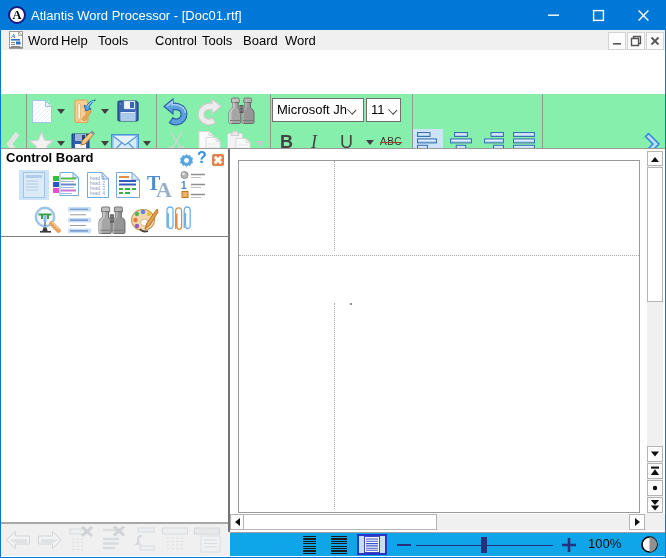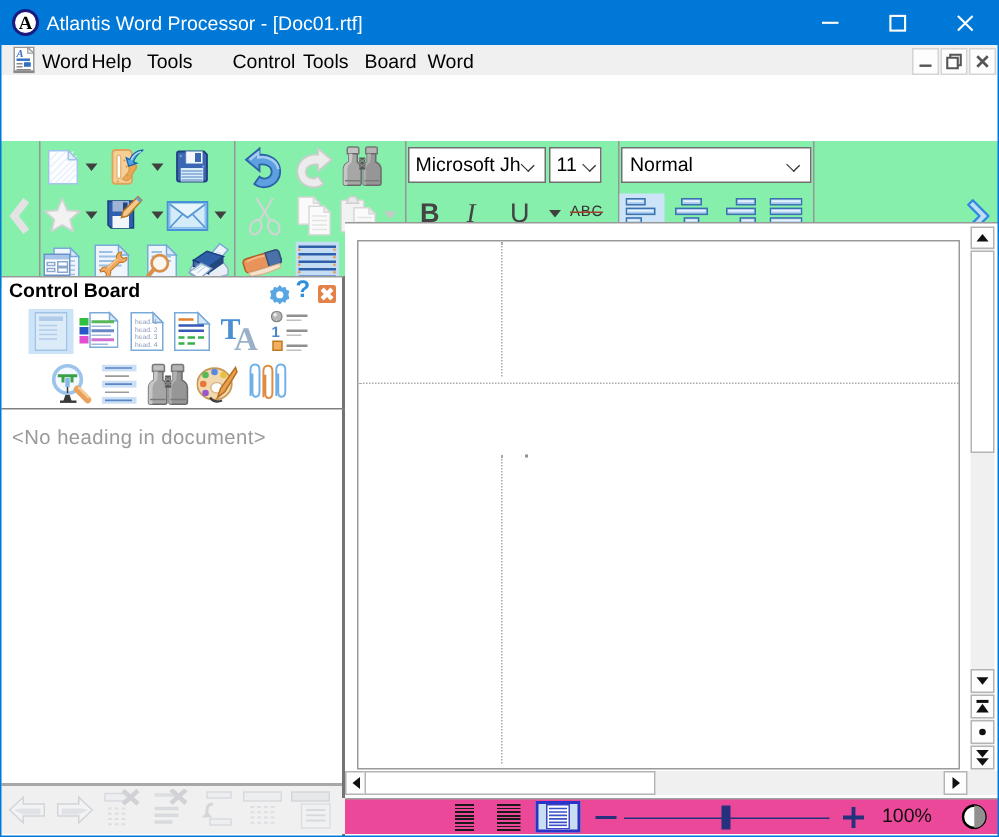--- a/index.html
+++ b/index.html
@@ -11,24 +11,24 @@
 #menubar { position:absolute; left:1px; top:30px; width:664px; height:20px; background:#f0f0f0; font-size:13px; color:#000; }
 .menuitem { position:absolute; top:0; height:20px; line-height:21px; }
 .winbtn { position:absolute; top:2px; width:18px; height:18px; background:#fdfdfd; border:1px solid #d4d4d4; }
 #toolbar { position:absolute; left:0; top:50px; width:666px; height:98px; background:#86efac;margin-top:44px; }
 .tbg { position:absolute; top:0; height:97px; border-left:1px solid #969696; border-right:1px solid #969696; }
 .ti { position:absolute; }
 .da { position:absolute; width:0; height:0; border-left:4px solid transparent; border-right:4px solid transparent; border-top:5px solid #404040; }
 .dag { border-top-color:#c8c8c8; }
 .combo { position:absolute; background:#fff; border:1px solid #707070; font-size:13px; color:#000; }
 .combo .cv { position:absolute; right:8px; top:7px; width:7.5px; height:7.5px; border-right:1.2px solid #333; border-bottom:1.2px solid #333; transform:rotate(45deg) scale(0.9,0.75); }
-#cboard { position:absolute; left:1px; top:148px; width:229px; height:374px; background:#fff; border-right:2px solid #747474; border-top:1px solid #9a9a9a;margin-top:36px; }
+#cboard { position:absolute; left:1px; top:148px; width:229px; height:374px; background:#fff; border-right:2px solid #747474; border-top:1px solid #9a9a9a; }
 #cbtitle { position:absolute; left:5px; top:1px; font-size:13px; font-weight:bold; color:#000; }
 #docarea { position:absolute; left:230px; top:148px; width:436px; height:383px; background:#fff; border-top:1px solid #9a9a9a; }
-#statusbar { position:absolute; left:230px; top:532px; width:436px; height:24px; background:#ec4899; border-top:1px solid #a0a0a0; }
+#statusbar { position:absolute; left:230px; top:532px; width:436px; height:24px; background:#0ea5e9; border-top:1px solid #a0a0a0; }
 #cbfooter { position:absolute; left:1px; top:522px; width:229px; height:34px; background:#f0f0f0; border-top:2px solid #a8a8a8; }
 .sbtn { position:absolute; background:#fdfdfd; border:1px solid #b4b4b4; }
 </style>
 </head>
 <body>
 <div id="titlebar">
   <svg style="position:absolute;left:8px;top:6px" width="18" height="18" viewBox="0 0 18 18">
     <circle cx="9" cy="9" r="8" fill="#fff" stroke="#1a1a80" stroke-width="2"></circle>
     <text x="9" y="13.4" font-size="12.5" font-weight="bold" font-family="Liberation Serif" fill="#000" text-anchor="middle">A</text>
   </svg>
@@ -308,21 +308,20 @@
   <svg class="ti" style="left:357px;top:66px" width="31" height="29" viewBox="0 0 31 29">
     <g transform="rotate(44 15 14)">
       <path d="M13 -3 L17.5 -3 Q19 -3 19 -1.5 L18.5 10 L13.5 10 Q12.6 4 13 -3 Z" fill="#e8934e" stroke="#b06020" stroke-width="1"></path>
       <path d="M12.2 10 L19.8 10 L19.4 13.5 L12.6 13.5 Z" fill="#eef2f6" stroke="#9aa8b8" stroke-width="0.9"></path>
       <path d="M12.6 13.5 L19.4 13.5 L19 23 Q16 25.5 13 23 Q12.2 18 12.6 13.5 Z" fill="#f2c080" stroke="#c88830" stroke-width="1"></path>
       <path d="M14.6 14 L14.4 23.5 M16.4 14 L16.4 24 M18 14 L17.8 23" stroke="#d8a050" stroke-width="0.9" fill="none"></path>
     </g>
   </svg>
   <div class="da" style="left:390px;top:78px"></div>
 
-  <div class="combo" style="left:414px;top:4px;width:127px;height:24px;line-height:22px;padding-left:5px">Normal<span class="cv"></span></div>
 
   <div class="ti" style="left:413px;top:35px;width:30px;height:28px;background:#cde3f7"></div>
   <svg class="ti" style="left:417px;top:38px" width="22" height="24" viewBox="0 0 22 24">
       <rect x="0.5" y="0.5" width="12.5" height="4" fill="#ace" stroke="#3a72b0"></rect>
       <rect x="1.5" y="1.5" width="10.5" height="1.2" fill="#e8f2fc"></rect>
       <rect x="0.5" y="6.9" width="19" height="4" fill="#ace" stroke="#3a72b0"></rect>
       <rect x="1.5" y="7.9" width="17" height="1.2" fill="#e8f2fc"></rect>
       <rect x="0.5" y="13.3" width="10" height="4" fill="#ace" stroke="#3a72b0"></rect>
       <rect x="1.5" y="14.3" width="8" height="1.2" fill="#e8f2fc"></rect>
       <rect x="0.5" y="19.7" width="17" height="4" fill="#ace" stroke="#3a72b0"></rect>
@@ -534,21 +533,20 @@
         <path d="M2 22 L2 4.5 Q2 1 5 1 Q8 1 8 4.5 L8 19 Q8 22.5 5.5 22.5 Q3.3 22.5 3.3 19.5 L3.3 7"></path>
       </g>
     <g fill="none" stroke="#e08b40" stroke-width="1.3" transform="translate(8.6,0.8)">
         <path d="M2 22 L2 4.5 Q2 1 5 1 Q8 1 8 4.5 L8 19 Q8 22.5 5.5 22.5 Q3.3 22.5 3.3 19.5 L3.3 7"></path>
       </g>
     <g fill="none" stroke="#6fb0e8" stroke-width="1.3" transform="translate(17.2,0)">
         <path d="M2 22 L2 4.5 Q2 1 5 1 Q8 1 8 4.5 L8 19 Q8 22.5 5.5 22.5 Q3.3 22.5 3.3 19.5 L3.3 7"></path>
       </g>
   </svg>
   <div style="position:absolute;left:0;top:87px;width:229px;border-top:1px solid #808080"></div>
-  <div style="position:absolute;left:7px;top:99px;font-size:13.5px;color:#9a9a9a;letter-spacing:0.3px">&lt;No heading in document&gt;</div>
 </div>
 <div id="docarea">
 
   <div style="position:absolute;left:8px;top:11px;width:402px;height:353px;border:1px solid #9a9a9a;background:#fff"></div>
 
   <div style="position:absolute;left:104px;top:12px;height:90px;border-left:1px dotted #a8a8a8"></div>
   <div style="position:absolute;left:9px;top:106px;width:400px;border-top:1px dotted #a8a8a8"></div>
   <div style="position:absolute;left:104px;top:154px;height:206px;border-left:1px dotted #a8a8a8"></div>
   <div style="position:absolute;left:120px;top:154px;width:2px;height:2px;background:#909090"></div>
 

